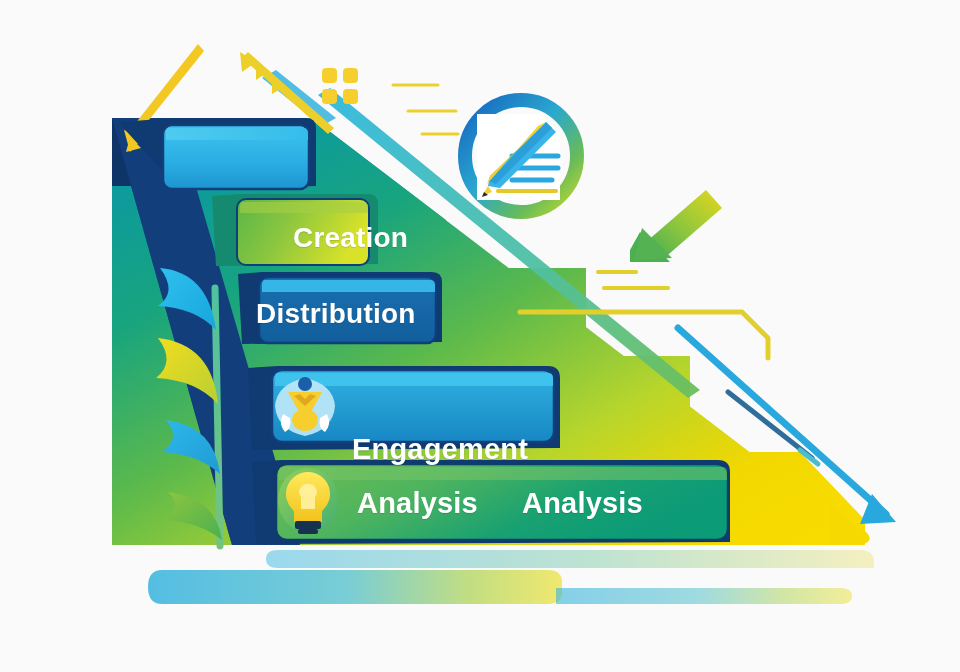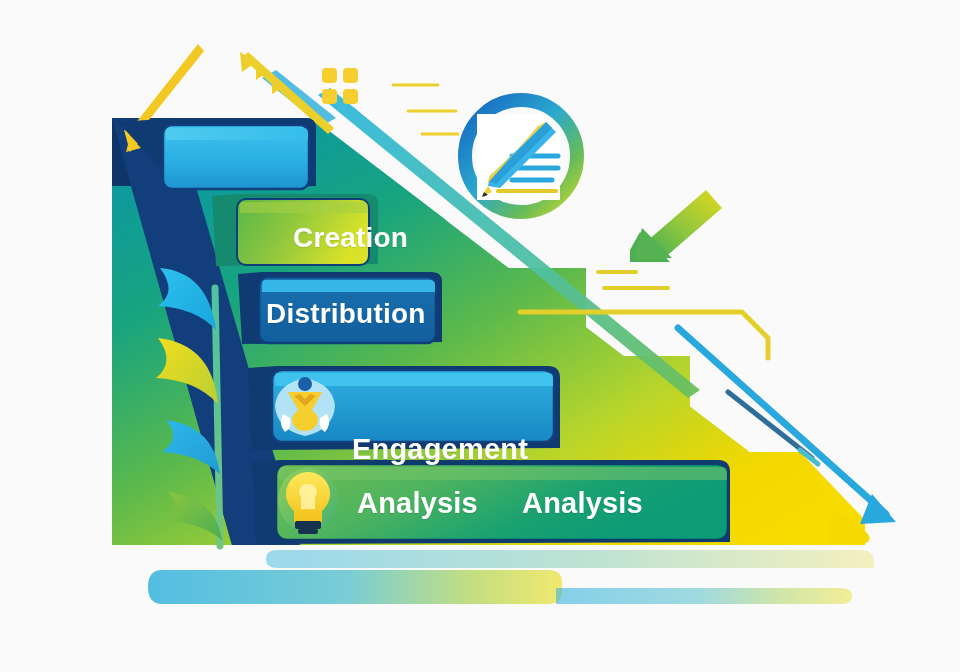--- a/index.html
+++ b/index.html
@@ -29,21 +29,21 @@
     color: #ffffff;
     font-family: "Liberation Sans", sans-serif;
     font-weight: bold;
     white-space: nowrap;
     letter-spacing: 0.2px;
     text-shadow: 0 1px 1px rgba(0,0,0,0.13);
     pointer-events: none;
   }
   #lbl-planning     { left: 198px; top: 146px; font-size: 28px; }
   #lbl-creation     { left: 252px; top: 222px; font-size: 28px; margin-left: 41px; }
-  #lbl-distribution { left: 266px; top: 298px; font-size: 28px; }
+  #lbl-distribution { left: 256px; top: 298px; font-size: 28px; }
   #lbl-engagement   { left: 352px; top: 389px; font-size: 29px; margin-top: 44px; }
   #lbl-analysis     { left: 357px; top: 487px; font-size: 29px; }
   #lbl-analysis-2   { left: 522px; top: 487px; font-size: 29px; }
 </style>
 </head>
 <body>
 
 <div id="canvas">
 
   <svg id="art" viewBox="0 0 960 672" xmlns="http://www.w3.org/2000/svg">

